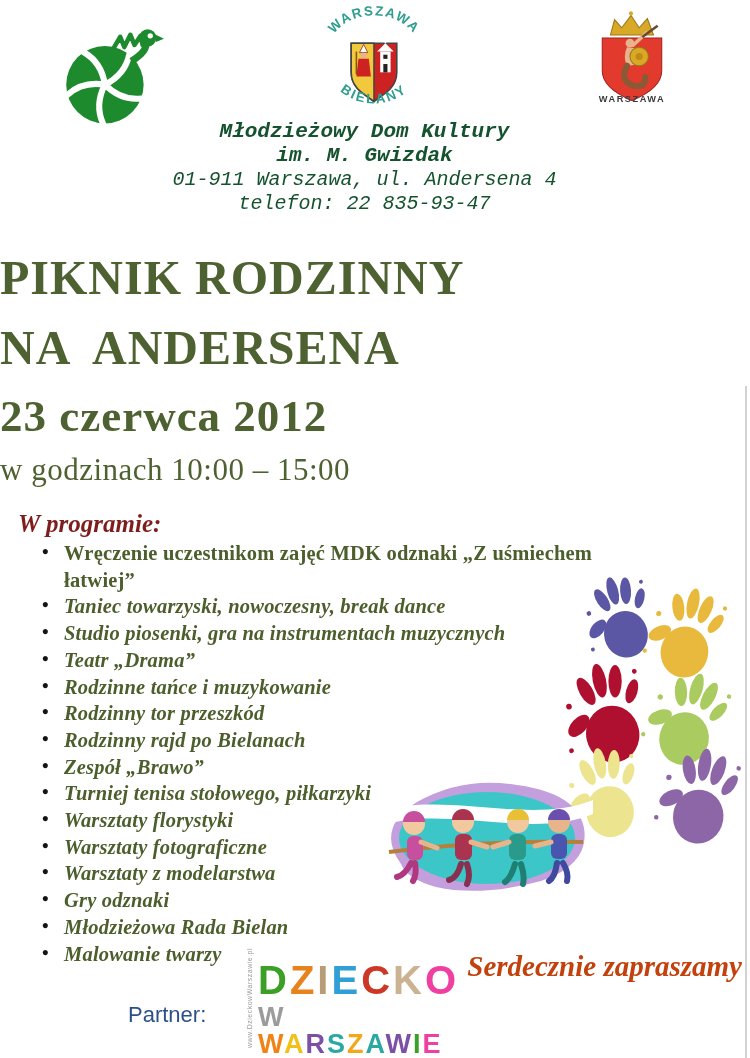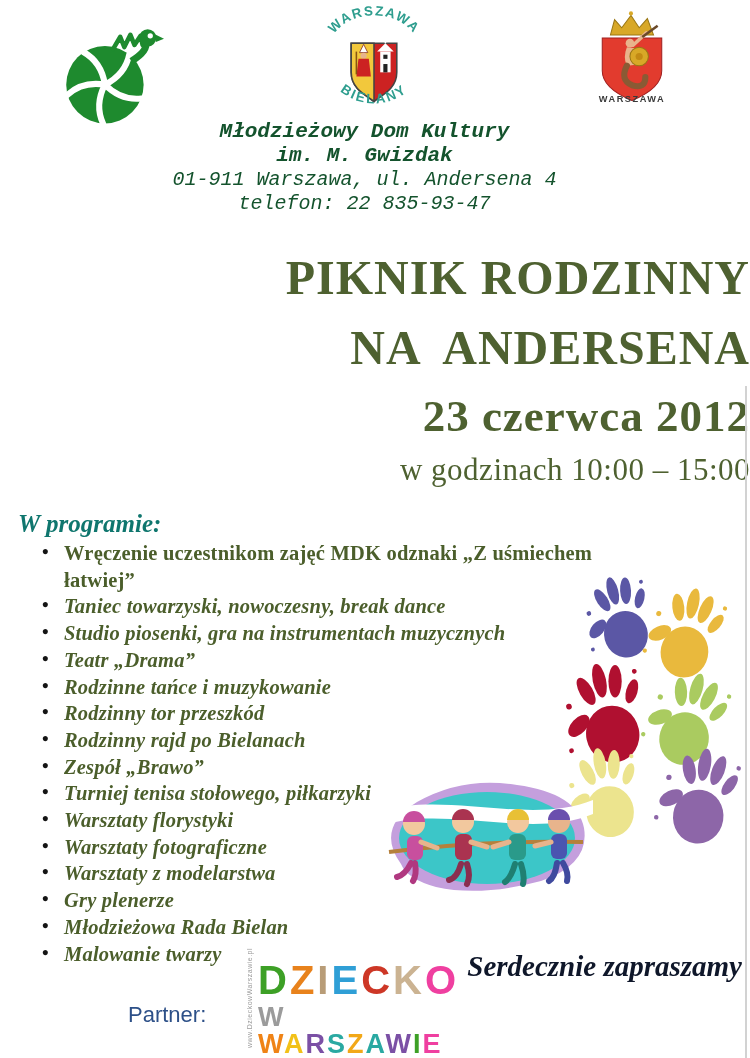--- a/index.html
+++ b/index.html
@@ -11,45 +11,45 @@
   .logo-mdk{left:54px;top:20px;width:110px;height:108px;}
   .logo-bielany{left:318px;top:6px;width:112px;height:114px;}
   .logo-warszawa{left:592px;top:8px;width:80px;height:98px;}
 
   .org-block{position:absolute;left:0;top:120px;width:729px;text-align:center;
              color:#14532d;font-family:Liberation Mono, monospace;}
   .org-name{font-size:21px;font-weight:bold;font-style:italic;line-height:24px;}
   .org-addr{font-size:20px;font-style:italic;line-height:24px;}
 
   
-  .title{position:absolute;left:0;width:750px;text-align:right;color:#4e6130;
+  .title{position:absolute;left:0;width:750px;text-align:left;color:#4e6130;
          font-weight:bold;letter-spacing:1px;white-space:pre;}
   .title-1{top:250px;font-size:48px;}
   .title-2{top:320px;font-size:48px;}
   .title-date{top:390px;font-size:45px;}
   .title-hours{top:452px;font-size:31px;font-weight:normal;letter-spacing:0.5px;}
 
   
   .program-heading{position:absolute;left:18px;top:510px;font-size:25px;font-weight:bold;
-                   font-style:italic;color:#0f766e;}
+                   font-style:italic;color:#7f1d1d;}
   .program-list{position:absolute;left:40px;top:540px;margin:0;padding:0;list-style:none;width:560px;}
   .program-list li{position:relative;font-size:20.5px;font-weight:bold;font-style:italic;
                    color:#4b5e2b;line-height:26.7px;padding-left:24px;letter-spacing:0.2px;}
   .program-list li.upright{font-style:normal;}
   .program-list li::before{content:"\2022";position:absolute;left:2px;top:-1px;color:#141414;
                    font-style:normal;font-size:19px;}
 
   
   .handprints{position:absolute;left:543px;top:578px;width:207px;height:254px;overflow:visible;}
   .children{position:absolute;left:381px;top:768px;width:212px;height:142px;}
   .edge-line{position:absolute;right:3px;top:386px;height:672px;width:2px;background:#d2d2d2;}
 
   
   .closing{position:absolute;right:8px;top:950px;font-size:29px;font-weight:bold;
-           font-style:italic;color:#0f172a;text-align:right;}
+           font-style:italic;color:#c2410c;text-align:right;}
   .partner-label{position:absolute;left:128px;top:1002px;font-size:22px;color:#2d5088;
                  font-family:"Liberation Sans", sans-serif;}
   .dziecko{position:absolute;left:258px;top:960px;width:220px;
            font-family:Liberation Sans, sans-serif;font-weight:bold;line-height:1;}
   .dziecko-l1{font-size:40px;letter-spacing:3px;}
   .dziecko-l2{font-size:27px;letter-spacing:2px;margin-top:4px;}
   .dziecko-vert{position:absolute;left:246px;top:1048px;transform:rotate(-90deg);
                 transform-origin:left top;font-size:7px;color:#9a9a9a;
                 font-family:"Liberation Sans", sans-serif;letter-spacing:0.5px;}
 </style>
@@ -131,21 +131,21 @@
       <li>Studio piosenki, gra na instrumentach muzycznych</li>
       <li>Teatr „Drama”</li>
       <li>Rodzinne tańce i muzykowanie</li>
       <li>Rodzinny tor przeszkód</li>
       <li>Rodzinny rajd po Bielanach</li>
       <li>Zespół „Brawo”</li>
       <li>Turniej tenisa stołowego, piłkarzyki</li>
       <li>Warsztaty florystyki</li>
       <li>Warsztaty fotograficzne</li>
       <li>Warsztaty z modelarstwa</li>
-      <li>Gry plenerze</li>
+      <li>Gry odznaki</li>
       <li>Młodzieżowa Rada Bielan</li>
       <li>Malowanie twarzy</li>
     </ul>
 
   <svg class="handprints" viewBox="0 0 207 254">
     <defs>
       <symbol id="handprint" viewBox="0 0 100 120" overflow="visible">
         <ellipse cx="52" cy="78" rx="28" ry="30"></ellipse>
         <ellipse cx="19" cy="62" rx="14" ry="8" transform="rotate(-35 19 62)"></ellipse>
         <ellipse cx="34" cy="28" rx="7" ry="16" transform="rotate(-18 34 28)"></ellipse>

